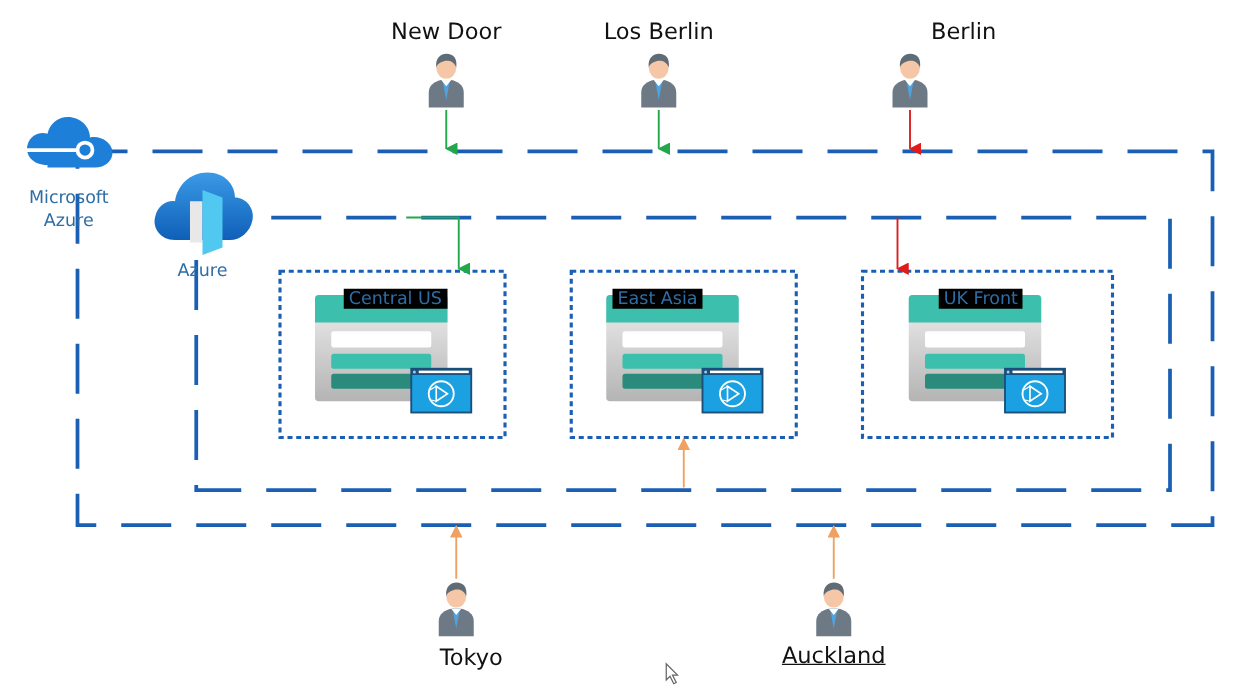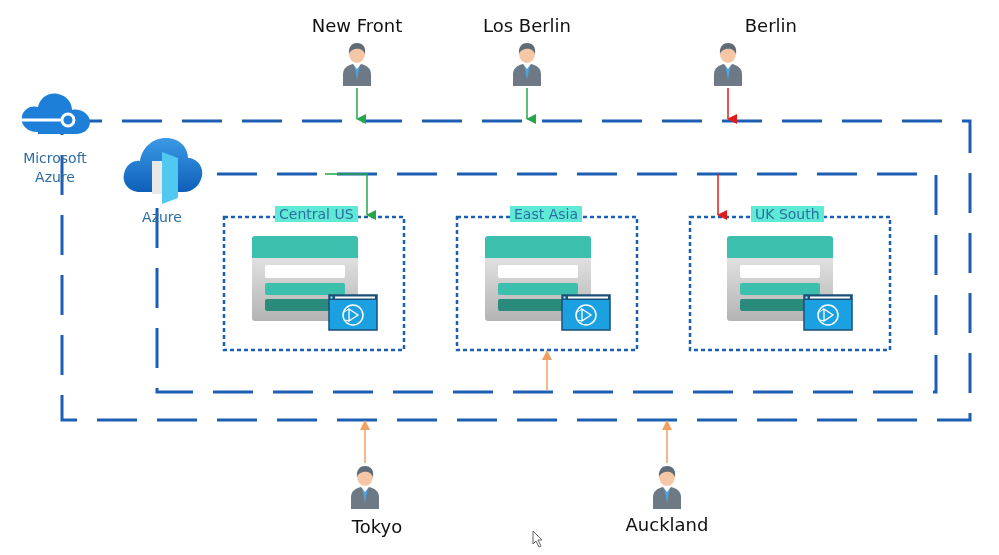--- a/index.html
+++ b/index.html
@@ -1,20 +1,20 @@
 <!DOCTYPE html>
 <html><head>
   <meta charset="utf-8">
   <style>
     html, body { margin: 0; padding: 0; background: #ffffff; }
     body { width: 999px; height: 555px; position: relative; overflow: hidden; font-family: "Liberation Sans", "DejaVu Sans", sans-serif; }
     #diagram { position: absolute; left: 0; top: 0; }
     .city { position: absolute; font-size: 18px; color: #111; text-align: center; width: 140px; font-family: "DejaVu Sans", sans-serif; }
     .svc-label { position: absolute; font-size: 14px; color: #2e6da4; text-align: center; width: 120px; line-height: 19px; font-family: "DejaVu Sans", sans-serif; }
-    .region-label { position: absolute; font-size: 14px; color: #2e6da4; background: #5eead4; padding: 0 4px; font-family: "DejaVu Sans", sans-serif; }
+    .region-label { position: absolute; font-size: 14px; color: #2e6da4; background: #000000; padding: 0 4px; font-family: "DejaVu Sans", sans-serif; margin-top: 25px; }
   </style>
 </head>
 <body>
 
 <svg id="diagram" width="999" height="555" viewBox="0 0 999 555">
   <defs>
     <linearGradient id="cloudGrad" x1="0" y1="0" x2="0" y2="1">
       <stop offset="0" stop-color="#3b9ae6"></stop>
       <stop offset="1" stop-color="#0f5fb8"></stop>
     </linearGradient>
@@ -165,20 +165,20 @@
 
 <div class="svc-label" style="left:-5px;top:149px;">
   <div>Microsoft</div>
   <div>Azure</div>
 </div>
 <div class="svc-label" style="left:102px;top:208px;">
   <div>Azure</div>
 </div>
 
 <span class="region-label" style="left:275px;top:206px;">Central US</span>
-<span class="region-label" style="left:510px;top:206px;">East Asia</span>
-<span class="region-label" style="left:751px;top:206px;">UK South</span>
+<span class="region-label" style="left:490px;top:206px;">East Asia</span>
+<span class="region-label" style="left:751px;top:206px;">UK Front</span>
 
-<div class="city" style="left:287px;top:15px;">New Front</div>
+<div class="city" style="left:287px;top:15px;">New Door</div>
 <div class="city" style="left:457px;top:15px;">Los Berlin</div>
 <div class="city" style="left:657px;top:15px;text-align:right;">Berlin</div>
 <div class="city" style="left:307px;top:516px;">Tokyo</div>
-<div class="city" style="left:597px;top:514px;">Auckland</div>
+<div class="city" style="left:597px;top:514px;text-decoration:underline;">Auckland</div>
 
 </body></html>

